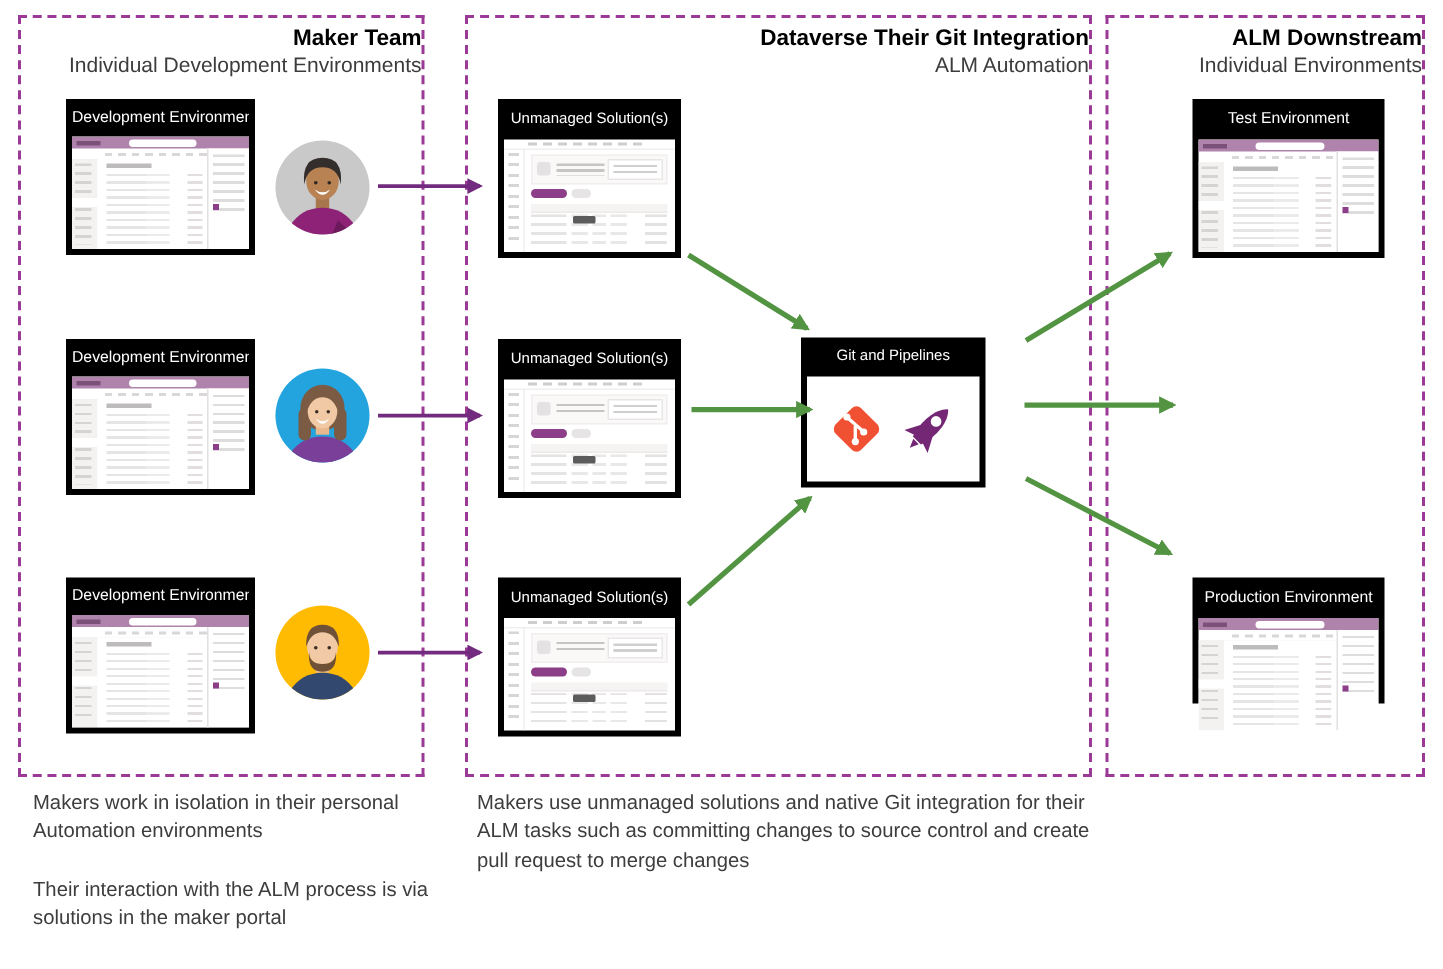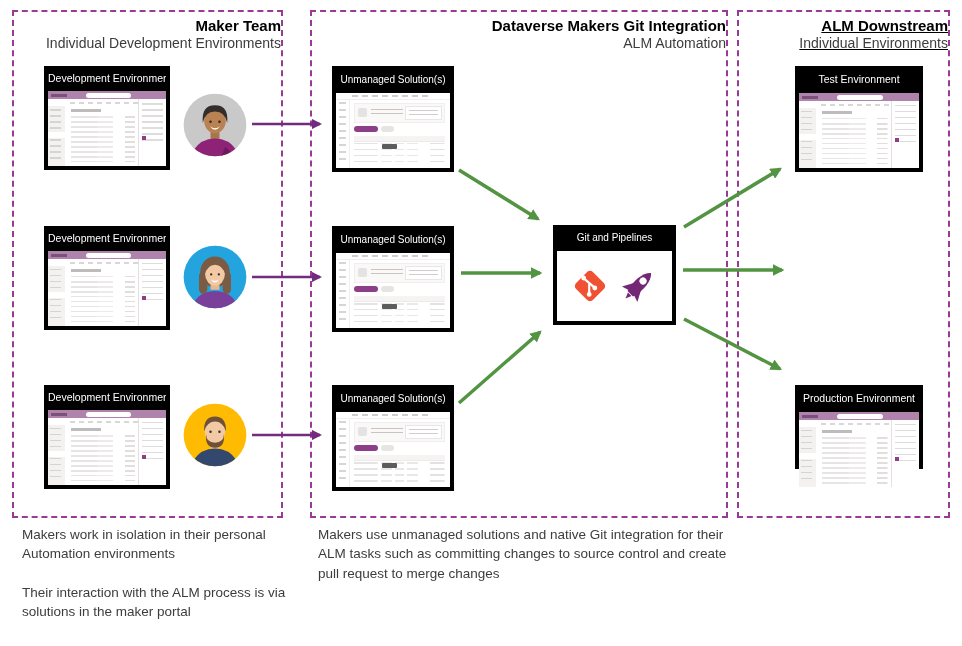--- a/index.html
+++ b/index.html
@@ -13,21 +13,21 @@
   }
   html,body{margin:0;padding:0;background:#fff;}
   .canvas{
     position:relative;width:962px;height:646px;overflow:hidden;
     font-family:"Liberation Sans",sans-serif;background:#fff;
   }
   
   .col{position:absolute;top:10px;height:508px;border:2px dashed var(--dashed-border);box-sizing:border-box;}
   .col-left{left:12px;width:271px;}
   .col-mid{left:310px;width:418px;}
-  .col-right{left:737px;width:213px;text-decoration:underline;}
+  .col-right{left:737px;width:213px;}
   .col-head{text-align:right;padding-top:5px;}
   .col-title{font-size:15px;font-weight:bold;color:#000;}
   .col-sub{font-size:14px;color:#3c3c3c;margin-top:1px;}
 
   
   .envbox{position:absolute;background:#000;padding:0 4px 4px;box-sizing:border-box;}
   .envbox .hd{color:#fff;font-size:10.5px;text-align:center;height:25px;line-height:25px;white-space:nowrap;overflow:hidden;}
   .shot{position:relative;background:#fff;overflow:hidden;height:75px;}
 
   .dev1{left:44px;top:66px;width:126px;height:104px;}
@@ -37,21 +37,21 @@
   .sol1{left:332px;top:66px;width:122px;height:106px;}
   .sol2{left:332px;top:226px;width:122px;height:106px;}
   .sol3{left:332px;top:385px;width:122px;height:106px;}
   .sol1 .hd,.sol2 .hd,.sol3 .hd{height:27px;line-height:27px;font-size:10px;}
 
   .tgt1{left:795px;top:66px;width:128px;height:106px;}
   .tgt2{left:795px;top:226px;width:128px;height:106px;}
   .tgt3{left:795px;top:385px;width:128px;height:84px;}
   .tgt1 .hd,.tgt2 .hd,.tgt3 .hd{height:27px;line-height:27px;}
 
-  .gitbox{left:553px;top:225px;width:123px;height:100px;}
+  .gitbox{left:534px;top:225px;width:123px;height:100px;}
   .gitbox .hd{height:26px;line-height:26px;font-size:10px;}
   .gitbox .bd{height:70px;background:#fff;display:flex;align-items:center;justify-content:center;gap:7px;}
   .ic-git{width:40px;height:40px;}
   .ic-rocket{width:42px;height:42px;}
 
   
   .p-top{height:8px;background:var(--portal-topbar);position:relative;}
   .p-top::before{content:"";position:absolute;left:3px;top:2.5px;width:16px;height:3px;background:rgba(60,20,60,.45);}
   .p-top::after{content:"";position:absolute;left:32%;top:1.5px;width:38%;height:5px;background:#fff;border-radius:2.5px;}
   .p-cmd{height:7px;border-bottom:1px solid #ececec;background-image:repeating-linear-gradient(90deg,#d9d7d7 0 5px,transparent 5px 9px);background-size:78% 2px;background-position:22px 3px;background-repeat:no-repeat;}
@@ -122,21 +122,21 @@
 
   <div class="col col-left">
     <div class="col-head">
       <div class="col-title">Maker Team</div>
       <div class="col-sub">Individual Development Environments</div>
     </div>
   </div>
 
   <div class="col col-mid">
     <div class="col-head">
-      <div class="col-title">Dataverse Makers Git Integration</div>
+      <div class="col-title">Dataverse Their Git Integration</div>
       <div class="col-sub">ALM Automation</div>
     </div>
   </div>
 
   <div class="col col-right">
     <div class="col-head">
       <div class="col-title">ALM Downstream</div>
       <div class="col-sub">Individual Environments</div>
     </div>
   </div>

